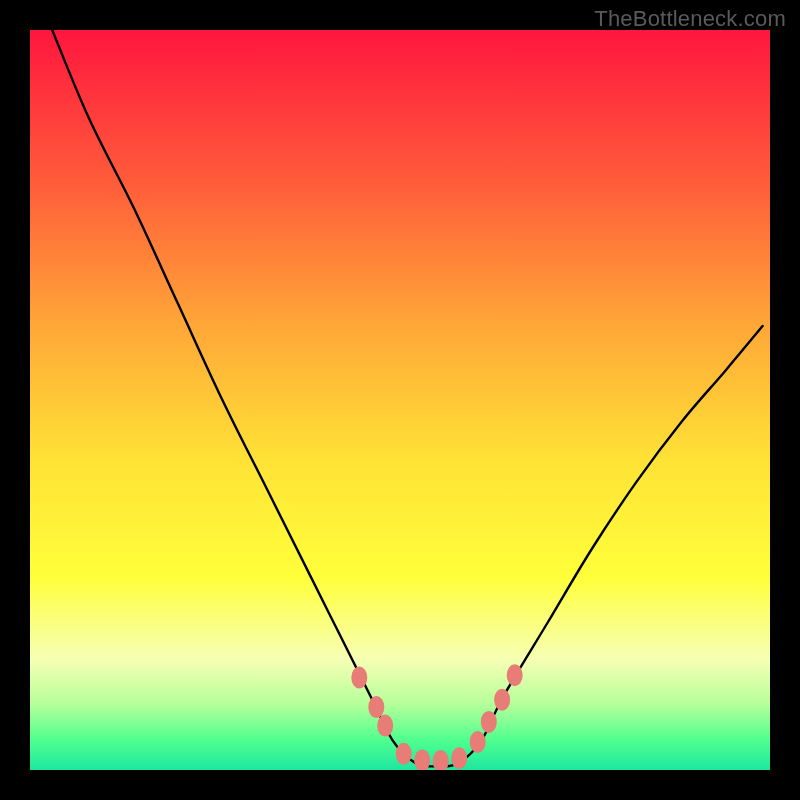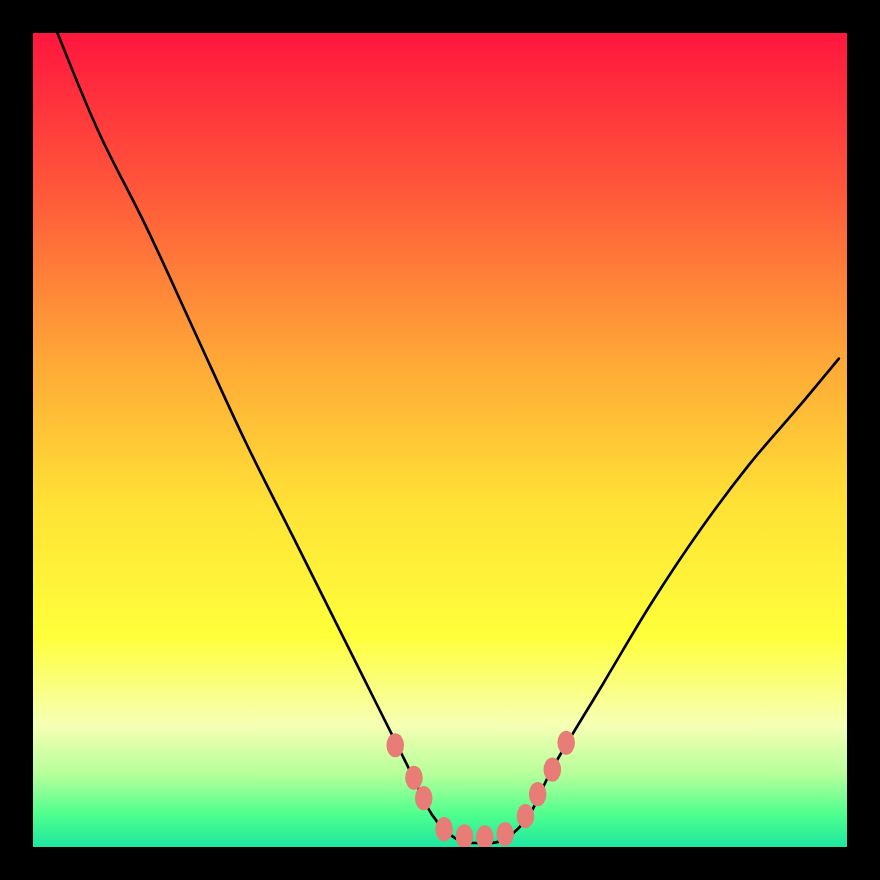--- a/index.html
+++ b/index.html
@@ -33,20 +33,21 @@
     letter-spacing: 0.2px;
     user-select: none;
   }
   svg { display: block; }
 </style>
 </head>
 <body>
 
 <div class="frame">
 
+  <div class="watermark">TheBottleneck.com</div>
 
   <div class="plot">
     <svg id="chart-svg" width="740" height="740" viewBox="0 0 740 740">
       <defs>
         <linearGradient id="bg-grad" x1="0" y1="0" x2="0" y2="1">
           <stop id="g0" offset="0%" stop-color="#ff163e"></stop>
           <stop id="g1" offset="20%" stop-color="#ff5a3a"></stop>
           <stop id="g2" offset="40%" stop-color="#ffa737"></stop>
           <stop id="g3" offset="58%" stop-color="#ffe236"></stop>
           <stop id="g4" offset="74%" stop-color="#ffff3a"></stop>

